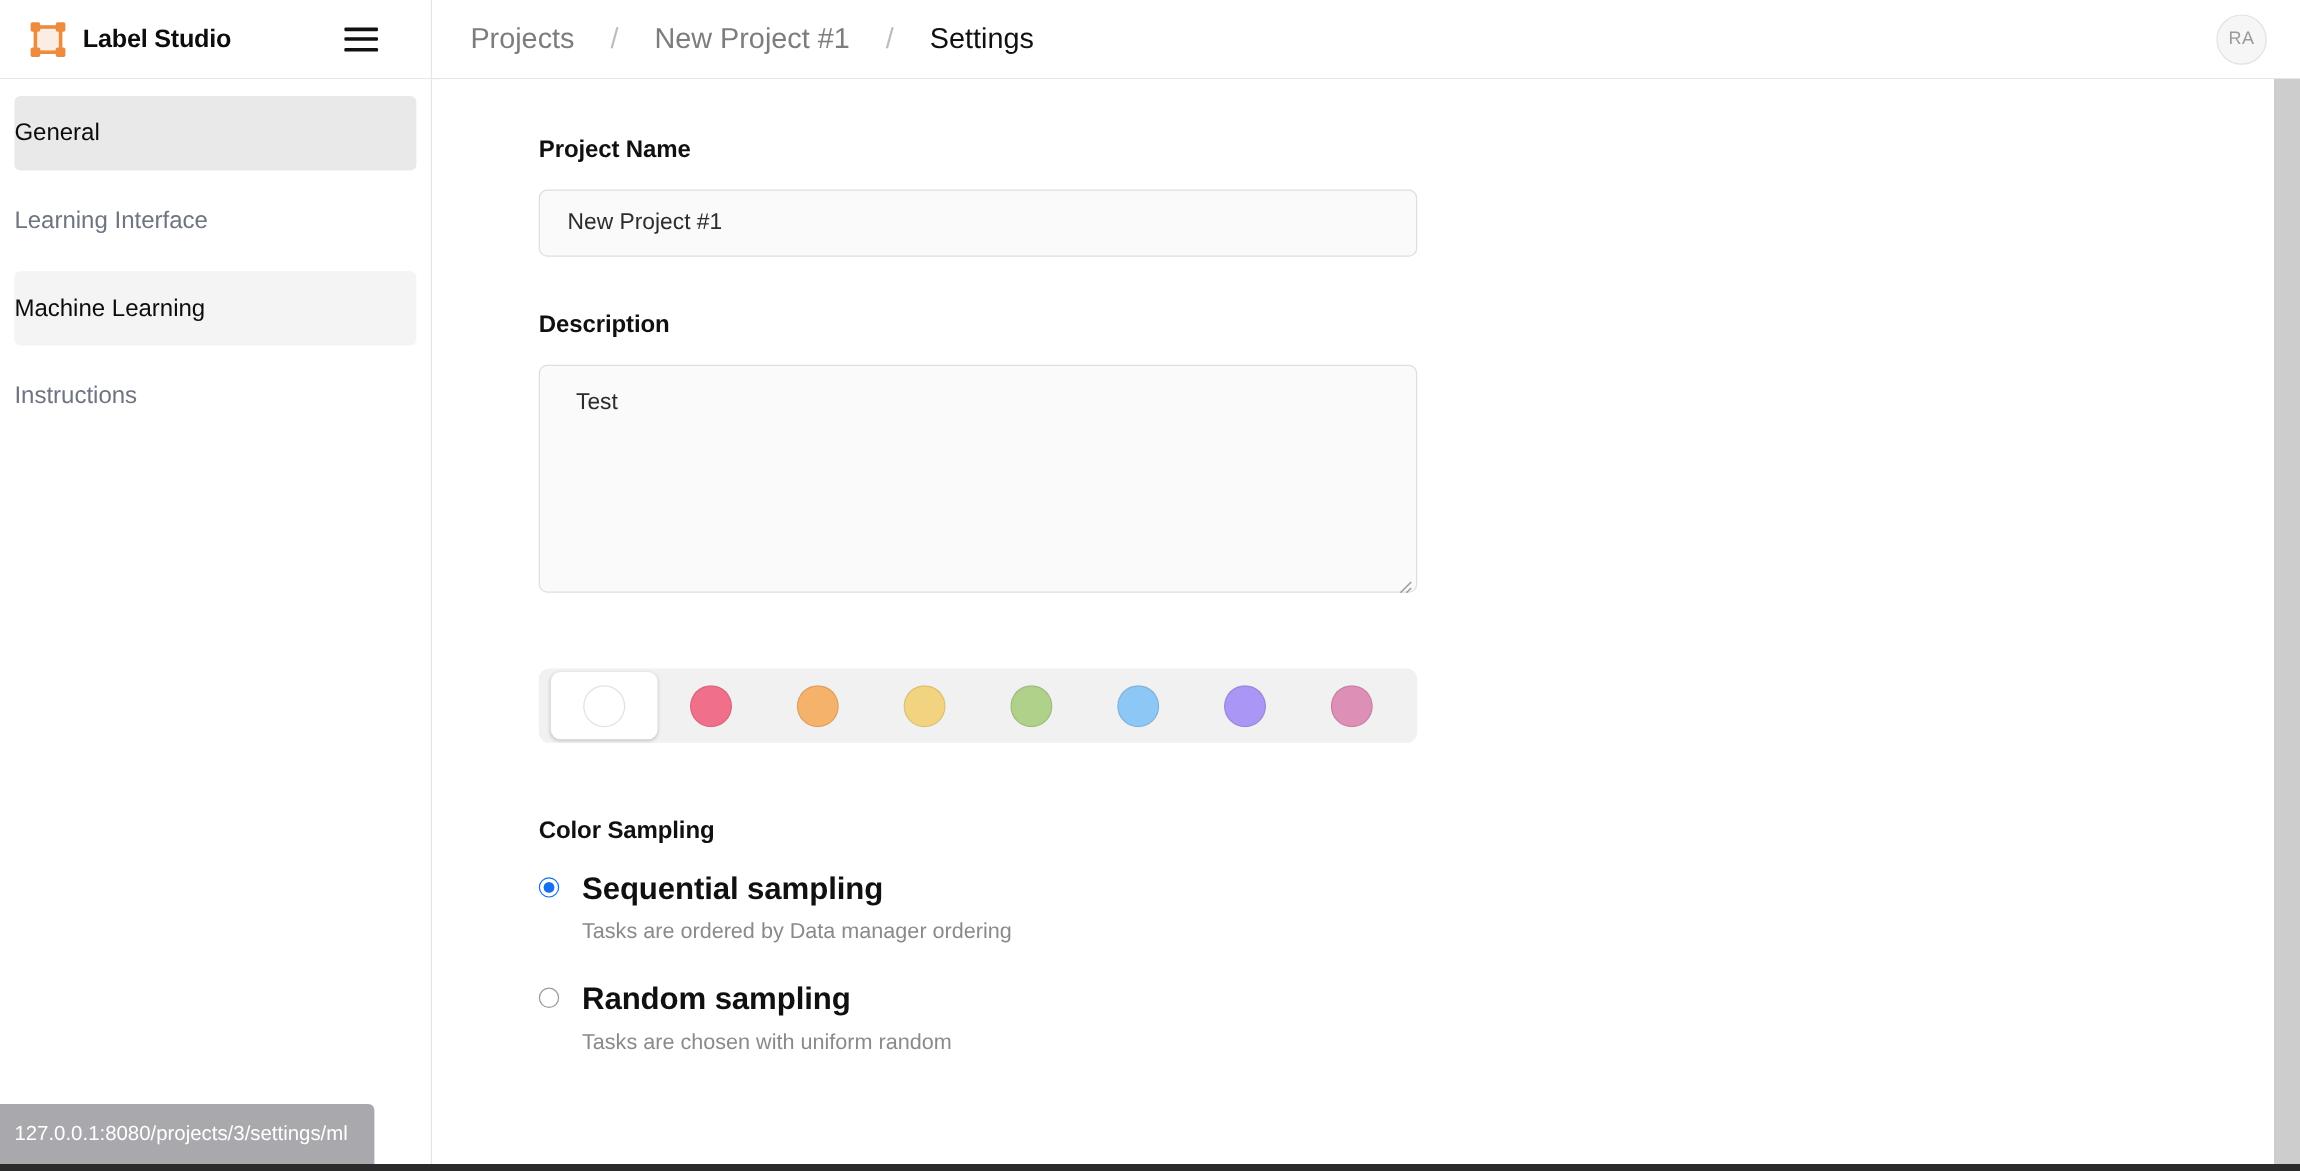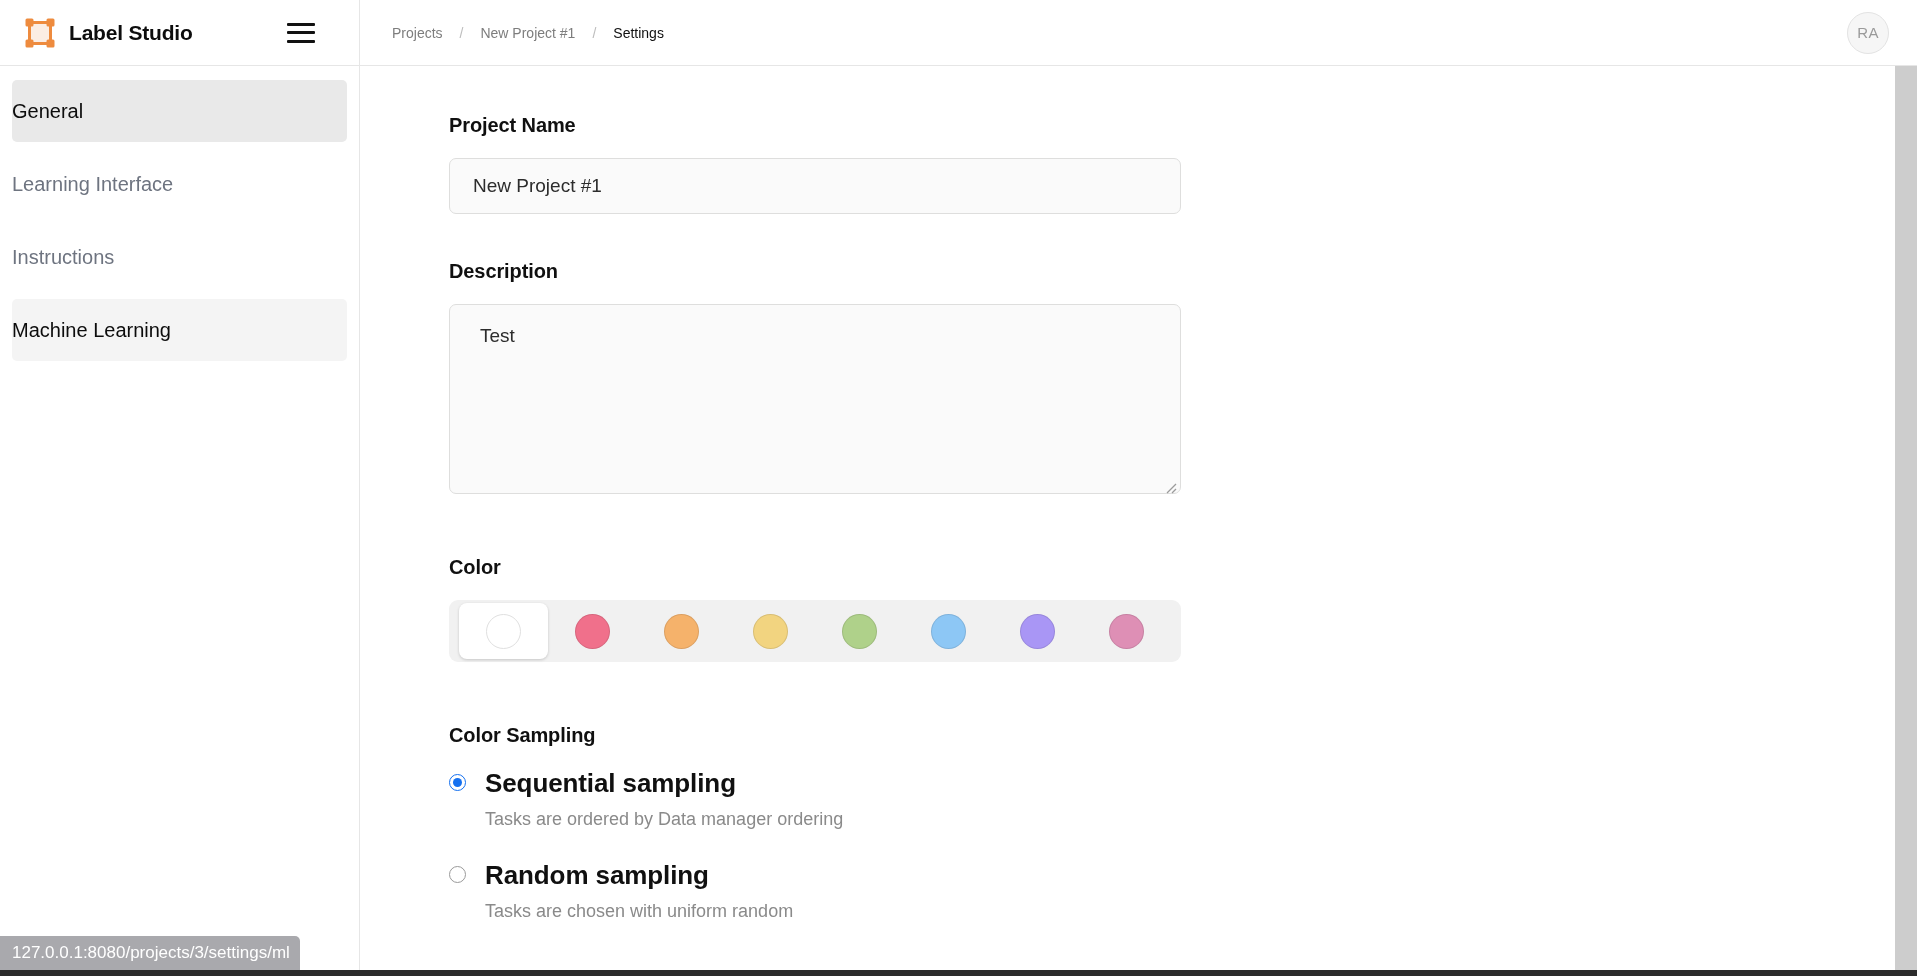--- a/index.html
+++ b/index.html
@@ -38,22 +38,22 @@
   .burger {
     margin-left: auto; margin-right: 44px;
     width: 28px; height: 20px;
     display: flex; flex-direction: column; justify-content: space-between;
     cursor: pointer;
   }
   .burger span { display: block; height: 3px; background: #111; border-radius: 1px; }
 
   .breadcrumb {
     display: flex; align-items: center;
-    padding-left: 32px; gap: 0px;
-    font-size: 14px;
+    padding-left: 32px; gap: 13px;
+    font-size: 24px;
   }
   .crumb-link { color: #7d7d7d; white-space: nowrap; cursor: pointer; }
   .crumb-sep { color: #bdbdbd; padding: 0 17px; }
   .crumb-current { color: #101010; white-space: nowrap; }
 
   .avatar-zone {
     margin-left: auto; display: flex; align-items: center;
     padding-right: 28px;
   }
   .avatar {
@@ -195,26 +195,26 @@
   }
   .scroll-thumb {
     position: absolute; top: 0; left: 0;
     width: 22px; height: 300px;
     background: #cdcdcd;
   }
 
   
   .status-url {
     position: absolute; left: 0; bottom: 6px;
-    height: 34px;
+    height: 50px;
     background: #a9a9ad;
     color: #ffffff;
     font-size: 17px;
     display: flex; align-items: center;
-    padding: 0 10px 0 12px;
+    padding: 0 22px 0 12px;
     border-top-right-radius: 5px;
     margin-top: 10px;
   }
   .bottom-edge {
     position: absolute; left: 0; bottom: 0;
     width: 1917px; height: 6px; background: #2b2b2b;
   }
 </style>
 </head>
 <body>
@@ -255,25 +255,25 @@
     </div>
   </div>
 
   <div class="sidebar">
     <div class="nav-item active">
       <span>General</span>
     </div>
     <div class="nav-item">
       <span>Learning Interface</span>
     </div>
+    <div class="nav-item hovered">
+      <span>Machine Learning</span>
+    </div>
     <div class="nav-item">
       <span>Instructions</span>
-    </div>
-    <div class="nav-item hovered">
-      <span>Machine Learning</span>
     </div>
   </div>
 
   <div class="main">
     <div class="form">
 
       <div class="field">
         <div class="field-label">Project Name</div>
         <input class="text-input" type="text" value="New Project #1" style="">
       </div>
@@ -289,21 +289,20 @@
               <line x1="13" y1="4" x2="4" y2="13" stroke="#9b9b9b" stroke-width="1.3"></line>
               <line x1="13" y1="9" x2="9" y2="13" stroke="#9b9b9b" stroke-width="1.3"></line>
             </svg>
           </span>
         </div>
       </div>
 
       <div class="spacer-2"></div>
 
       <div class="field">
-        <div class="field-label">Color</div>
         <div class="color-row">
           <div class="color-cell selected">
             <span class="swatch none"></span>
           </div>
           <div class="color-cell">
             <span class="swatch" style="background: rgb(240, 112, 139);"></span>
           </div>
           <div class="color-cell">
             <span class="swatch" style="background: rgb(245, 178, 107);"></span>
           </div>

